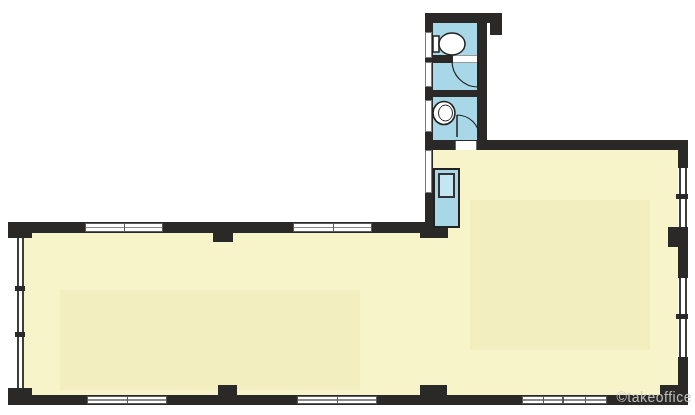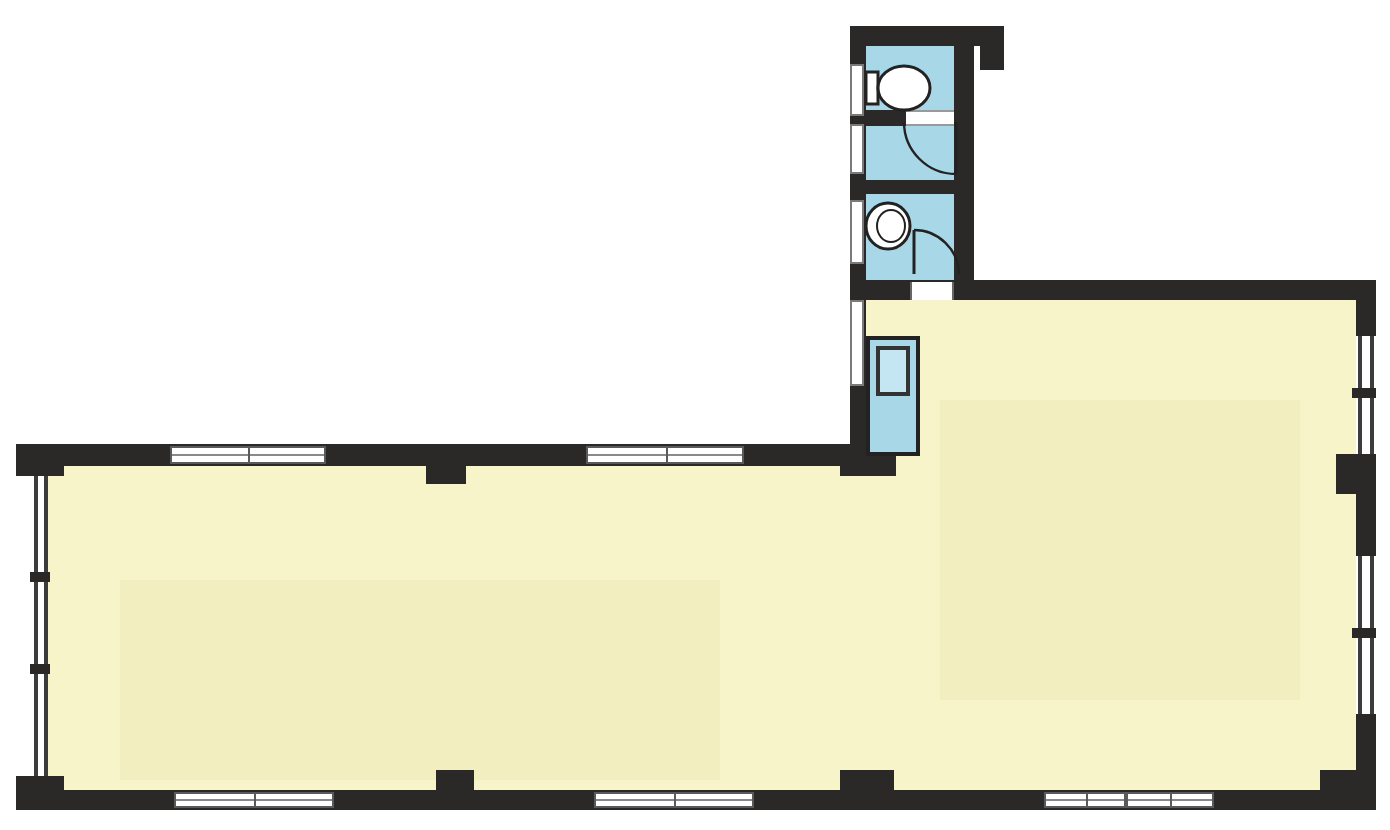--- a/index.html
+++ b/index.html
@@ -105,14 +105,15 @@
   </svg>
 
   <svg style="left:453px;top:110px;" width="30" height="30" viewBox="0 0 30 30">
     <line x1="4" y1="5" x2="4" y2="27" stroke="#222" stroke-width="1.5"></line>
     <path d="M4,5 A22.5,22.5 0 0 1 26.5,27" fill="none" stroke="#222" stroke-width="1.2"></path>
   </svg>
 
   <div id="kitchen-unit"></div>
   <div id="kitchen-sink"></div>
 
+  <div id="watermark">©takeoffice</div>
 
 </div>
 
 </body></html>

